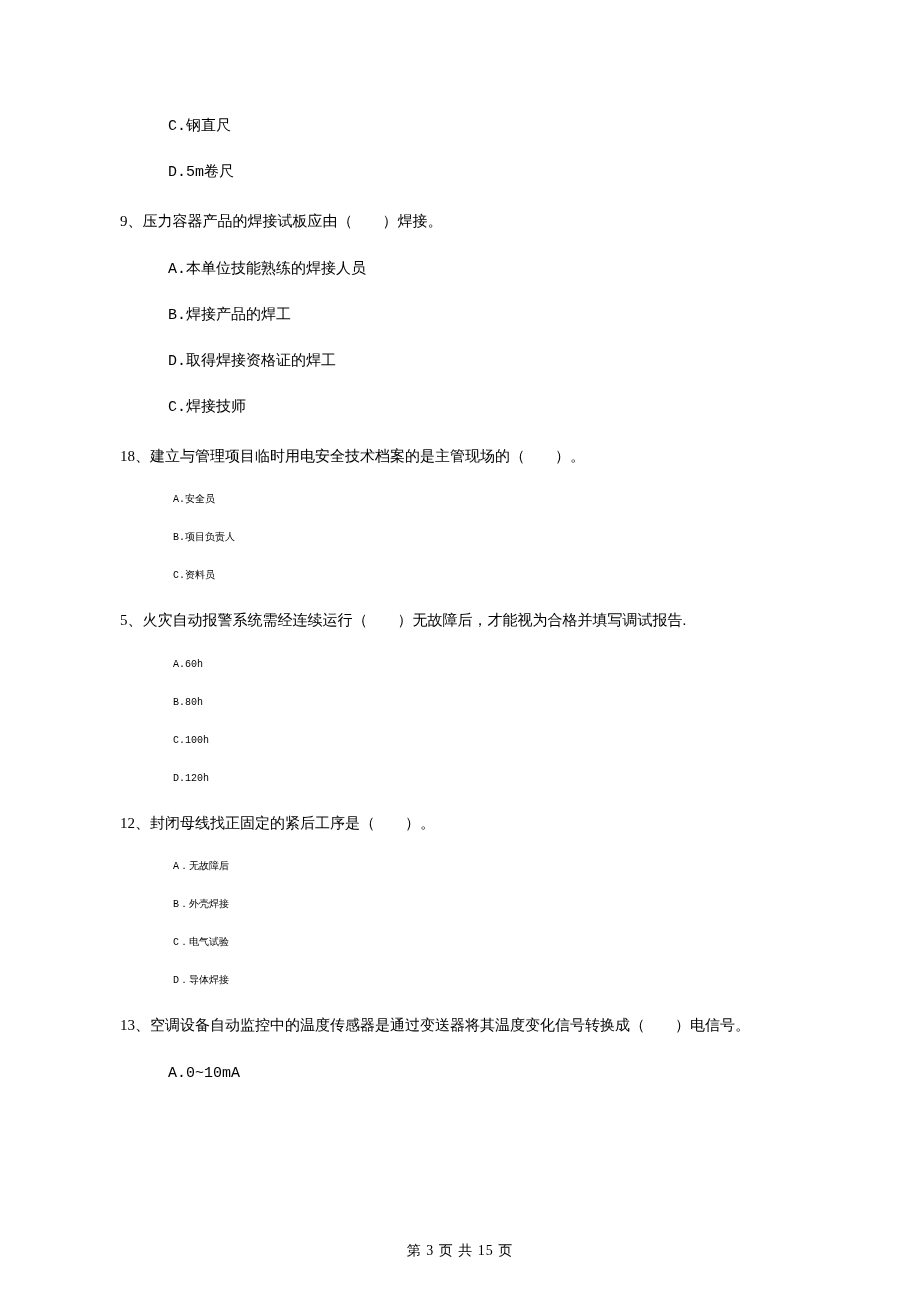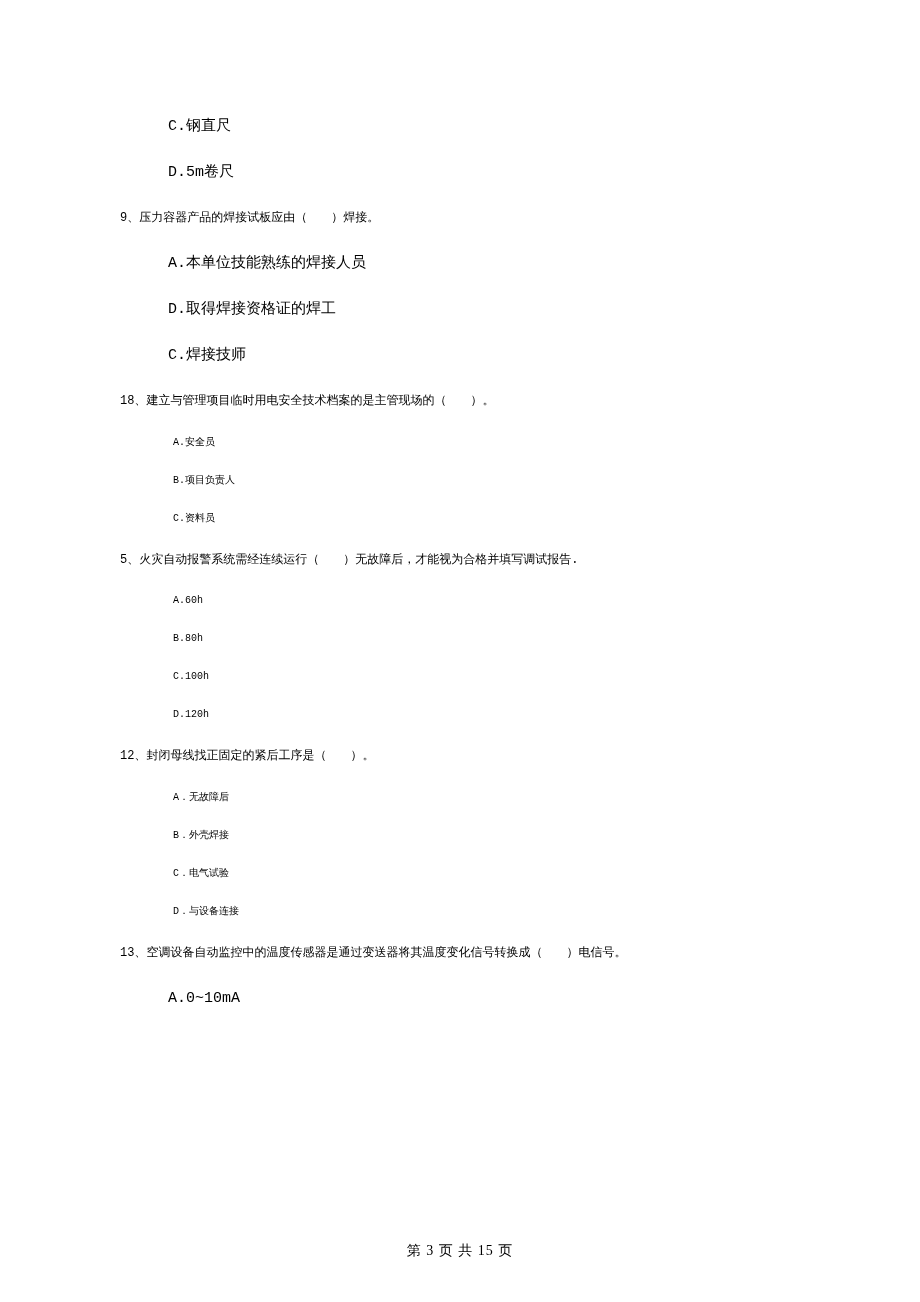--- a/index.html
+++ b/index.html
@@ -25,24 +25,24 @@
     font-family: "SimSun", "宋体", "Courier New", monospace;
   }
   .option2 {
     font-size: 10px;
     line-height: 1.6;
     margin: 0 0 22px 0;
     padding-left: 53px;
     font-family: "SimSun", "宋体", "Courier New", monospace;
   }
   .question {
-    font-size: 12px;
+    font-size: 15px;
     line-height: 1.9;
     margin: 0 0 22px 0;
-    font-family: Liberation Mono, monospace;
+    font-family: Liberation Serif, serif;
   }
   .footer {
     position: absolute;
     bottom: 42px;
     left: 0;
     width: 100%;
     text-align: center;
     font-size: 14px;
     font-family: "SimSun", "宋体", serif;
     letter-spacing: 1px;
@@ -51,37 +51,38 @@
 </head>
 <body>
 
 <div class="page">
 
   <p class="option">C.钢直尺</p>
   <p class="option">D.5m卷尺</p>
 
   <p class="question">9、压力容器产品的焊接试板应由（　　）焊接。</p>
   <p class="option">A.本单位技能熟练的焊接人员</p>
+  <p class="option">B.焊接产品的焊工</p>
   <p class="option">D.取得焊接资格证的焊工</p>
   <p class="option">C.焊接技师</p>
 
   <p class="question">18、建立与管理项目临时用电安全技术档案的是主管现场的（　　）。</p>
   <p class="option2">A.安全员</p>
   <p class="option2">B.项目负责人</p>
   <p class="option2">C.资料员</p>
 
   <p class="question">5、火灾自动报警系统需经连续运行（　　）无故障后，才能视为合格并填写调试报告.</p>
   <p class="option2">A.60h</p>
   <p class="option2">B.80h</p>
   <p class="option2">C.100h</p>
   <p class="option2">D.120h</p>
 
   <p class="question">12、封闭母线找正固定的紧后工序是（　　）。</p>
   <p class="option2">A．无故障后</p>
   <p class="option2">B．外壳焊接</p>
   <p class="option2">C．电气试验</p>
-  <p class="option2">D．与设备连接</p>
+  <p class="option2">D．导体焊接</p>
 
   <p class="question">13、空调设备自动监控中的温度传感器是通过变送器将其温度变化信号转换成（　　）电信号。</p>
   <p class="option">A.0~10mA</p>
 
   <div class="footer">第 3 页 共 15 页</div>
 </div>
 
 </body></html>

